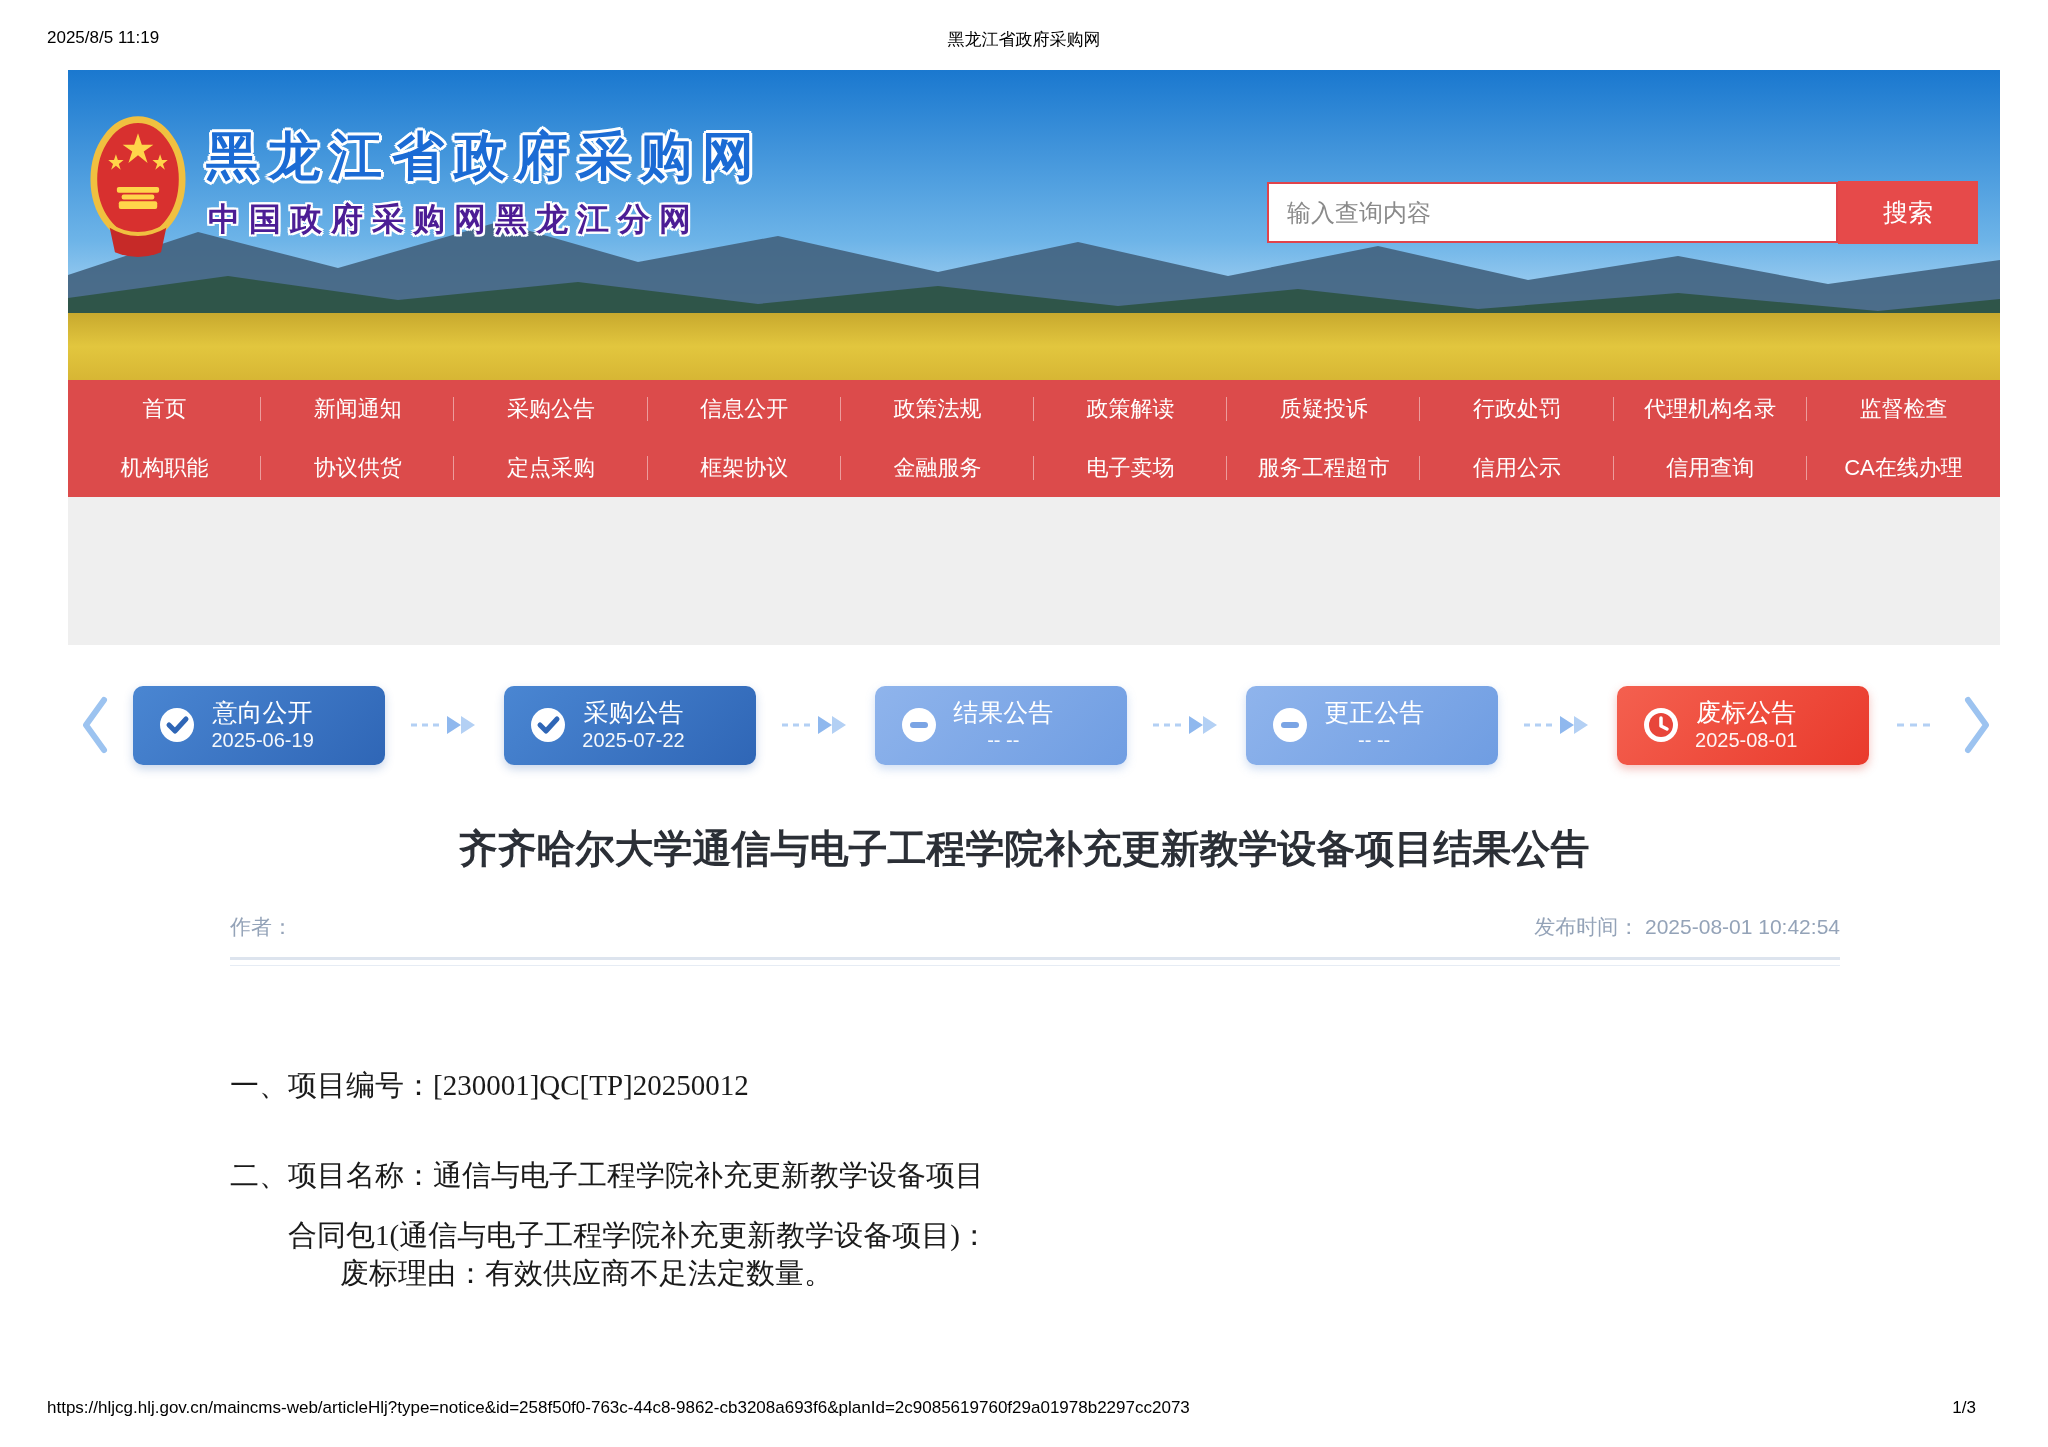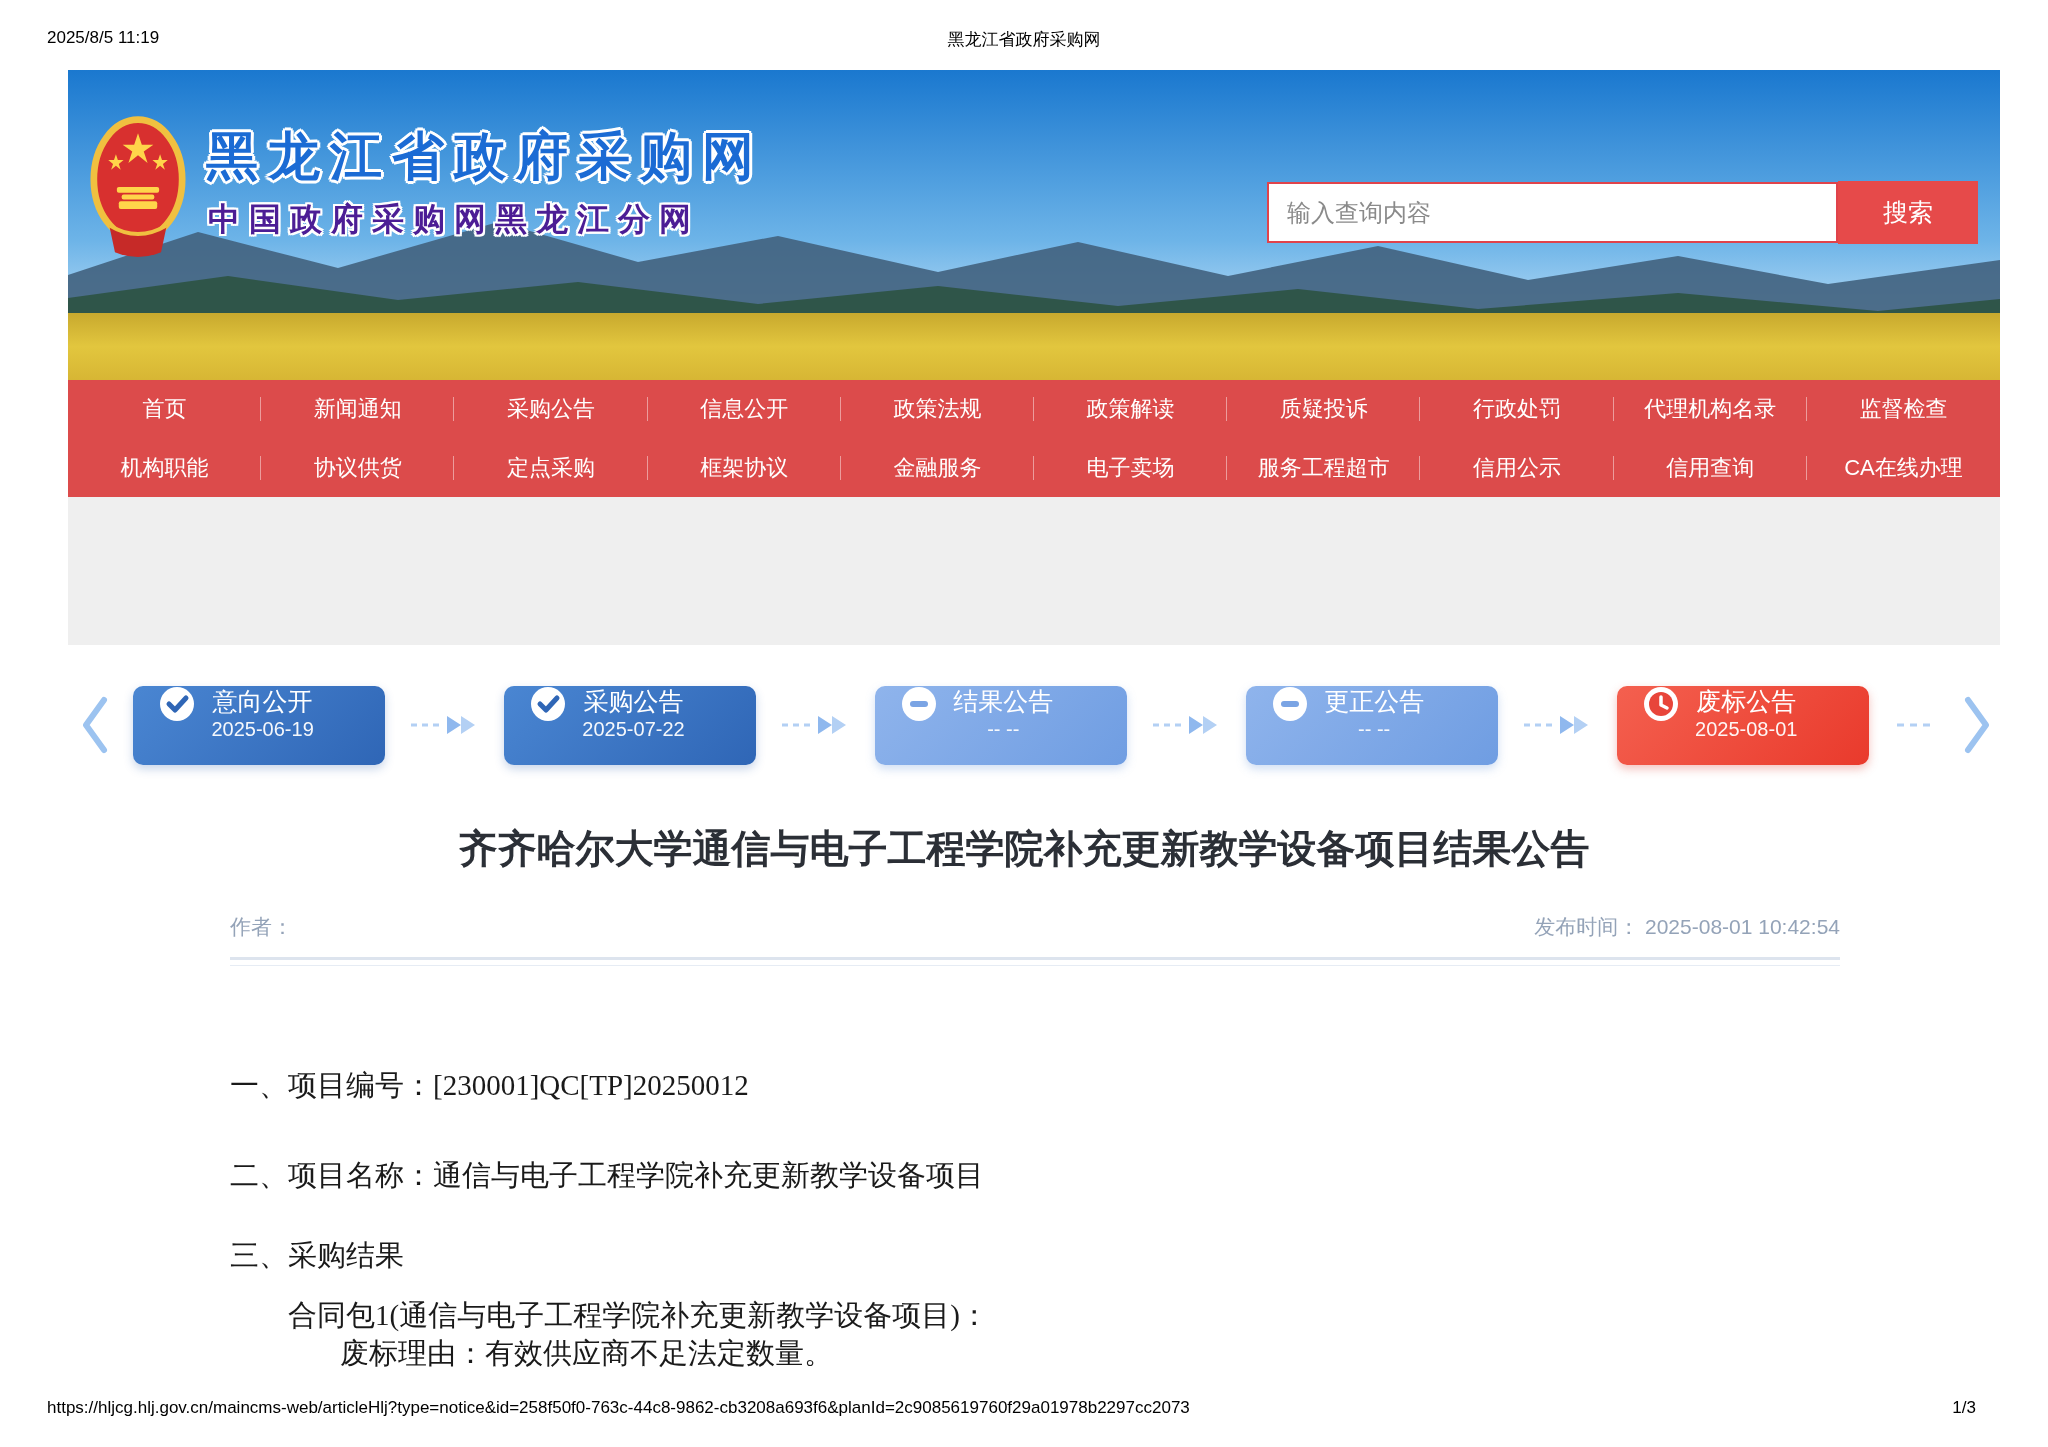--- a/index.html
+++ b/index.html
@@ -33,21 +33,21 @@
   .nav-row + .nav-row { height:59px; }
   .nav-item { flex:1; text-align:center; color:#fff; font-size:22px; position:relative; cursor:pointer; }
   .nav-item:not(:last-child)::after { content:""; position:absolute; right:0; top:50%; transform:translateY(-50%);
     width:1px; height:24px; background:rgba(255,255,255,0.45); }
 
   .gray-strip { position:absolute; left:68px; top:497px; width:1932px; height:148px; background:#efefef; }
 
   
   .timeline { position:absolute; left:80px; top:680px; width:1912px; height:90px;
     display:flex; align-items:center; justify-content:space-between; }
-  .step-card { width:252px; height:79px; border-radius:10px; display:flex; align-items:flex-start; padding-left:26px;
+  .step-card { width:252px; height:79px; border-radius:10px; display:flex; align-items:center; padding-left:26px;
     color:#fff; cursor:pointer; box-shadow:0 4px 10px rgba(40,90,170,0.25); }
   .step-done  { background:linear-gradient(135deg,#4a86d2,#2f66b6); }
   .step-pending { background:linear-gradient(135deg,#8fb4ec,#6f9de2); box-shadow:0 4px 10px rgba(120,160,220,0.35); }
   .step-alert { background:linear-gradient(135deg,#f4604f,#e93a2c); box-shadow:0 4px 10px rgba(220,80,70,0.35); }
   .step-icon { width:36px; height:36px; flex:0 0 36px; margin-right:16px; }
   .step-text { display:flex; flex-direction:column; align-items:center; }
   .step-label { font-size:25px; line-height:30px; }
   .step-date { font-size:20px; line-height:26px; opacity:0.95; }
   .connector { width:72px; height:22px; }
   .end-dash { width:46px; height:22px; }
@@ -243,21 +243,20 @@
 
   <div class="meta">
     <span>作者：</span>
     <span>发布时间： 2025-08-01 10:42:54</span>
   </div>
   <div class="divider"></div>
 
   <div class="body-text">
     <p class="bp-0">一、项目编号：[230001]QC[TP]20250012</p>
     <p class="bp-1">二、项目名称：通信与电子工程学院补充更新教学设备项目</p>
-    <p class="bp-2">三、采购结果</p>
     <p class="bp-3">合同包1(通信与电子工程学院补充更新教学设备项目)：</p>
     <p class="bp-4">废标理由：有效供应商不足法定数量。</p>
   </div>
 
   <div class="pf-url">https://hljcg.hlj.gov.cn/maincms-web/articleHlj?type=notice&amp;id=258f50f0-763c-44c8-9862-cb3208a693f6&amp;planId=2c9085619760f29a01978b2297cc2073</div>
   <div class="pf-page">1/3</div>
 
 </div>
 
 </body></html>

